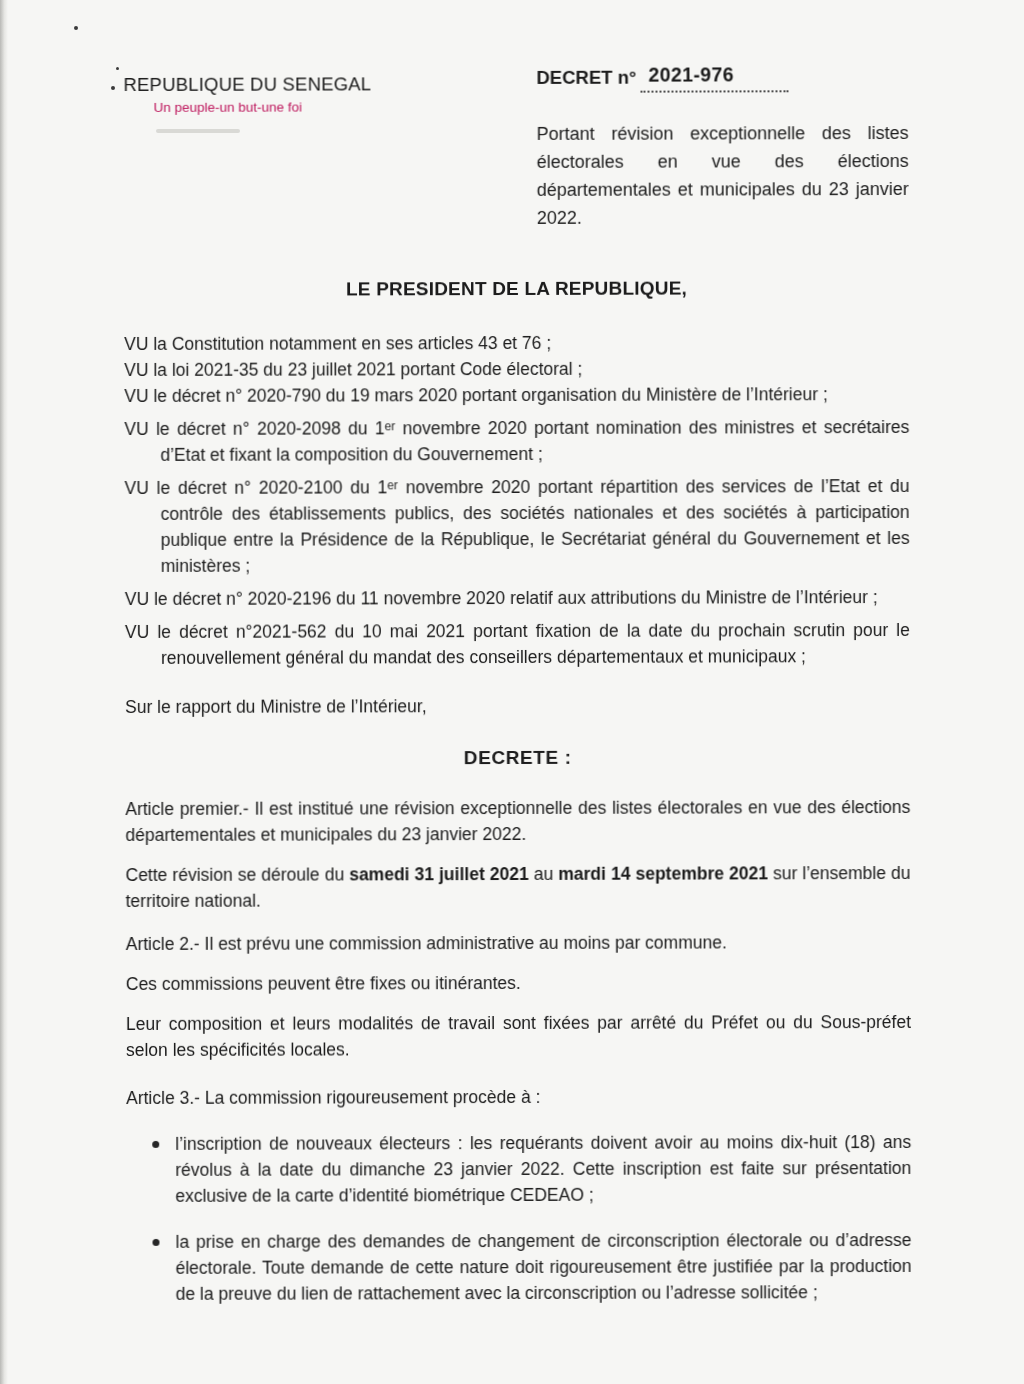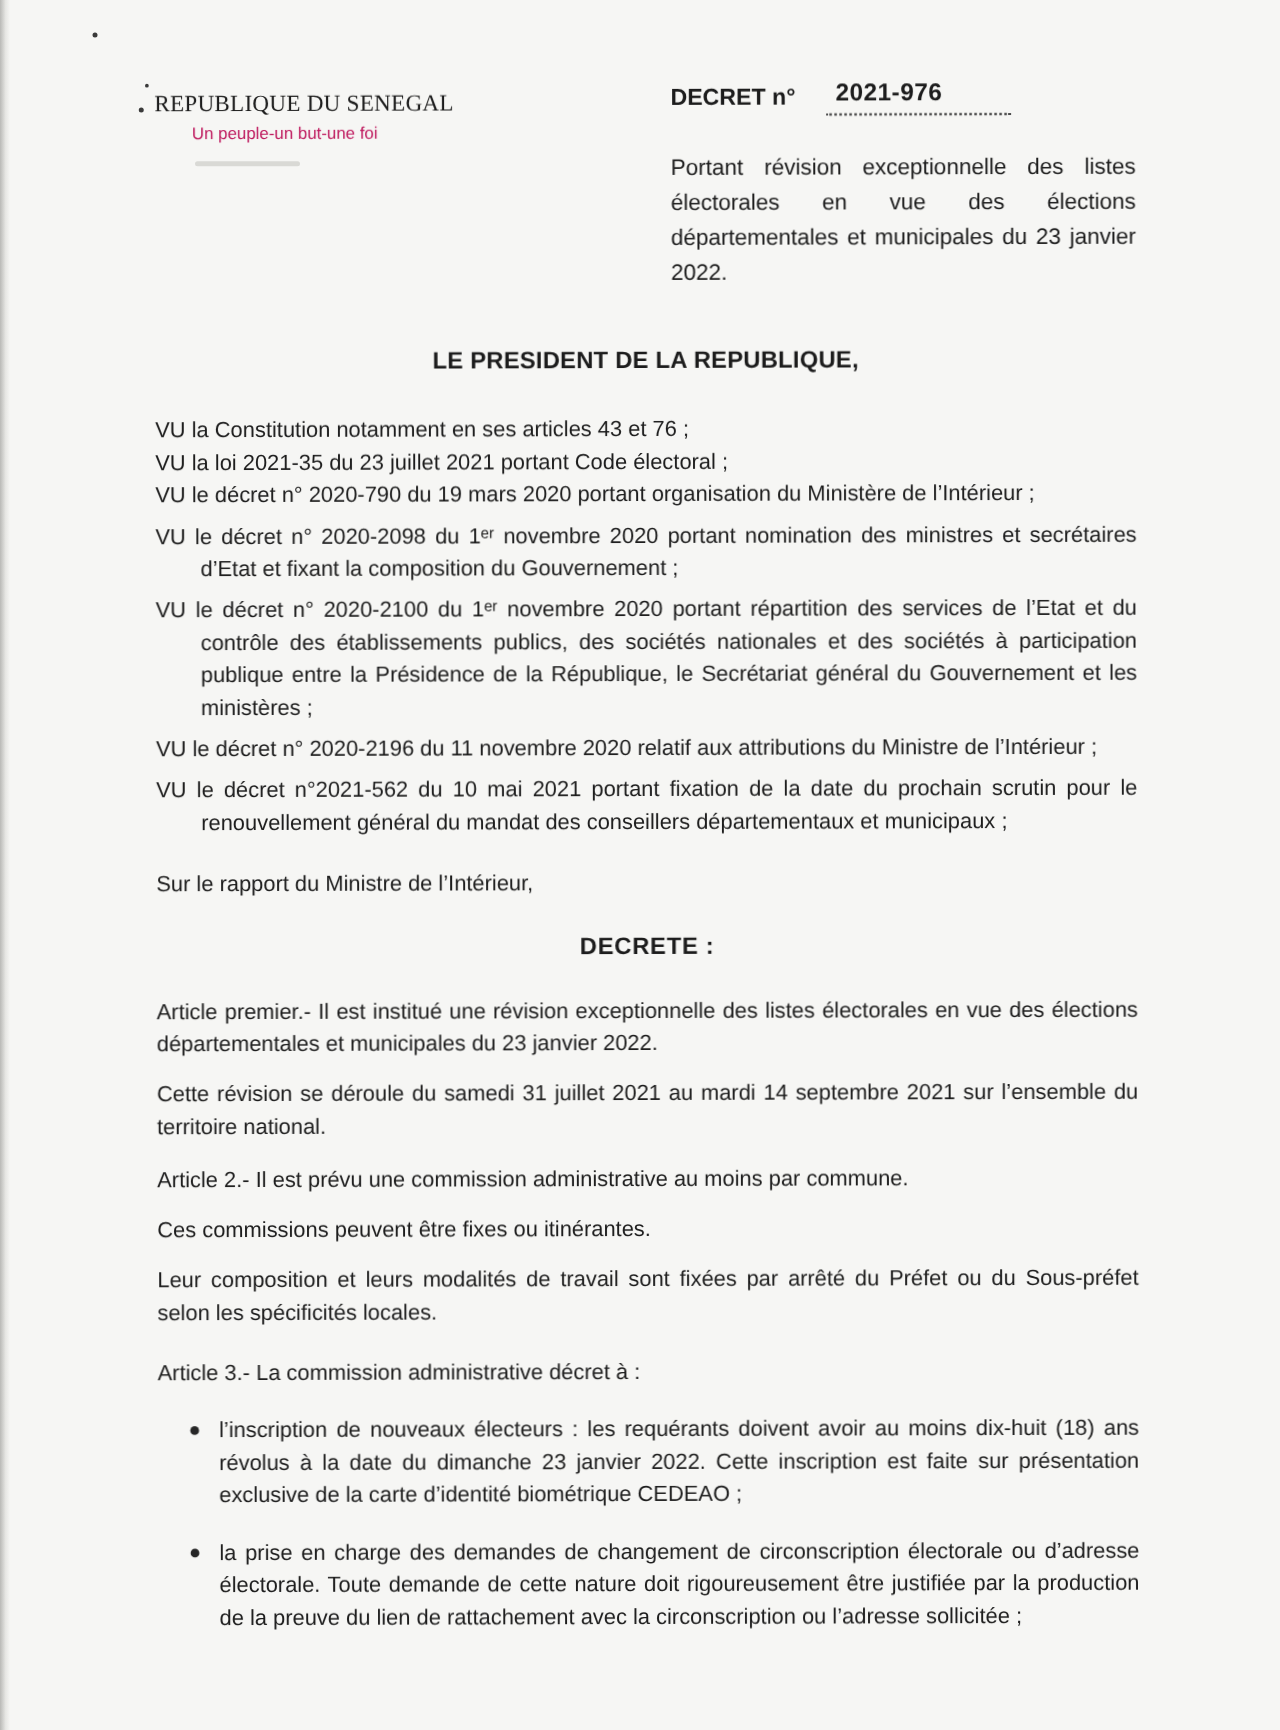--- a/index.html
+++ b/index.html
@@ -25,27 +25,27 @@
   }
   .page{
     position:relative;
     padding:64px 114px 30px 125px;
     transform:rotate(-0.15deg);
     filter:blur(0.24px);
   }
   
   .header{display:flex;justify-content:space-between;align-items:flex-start;}
   .h-left{padding-top:9px;}
-  .republic{font-size:18.5px;letter-spacing:0.2px;white-space:nowrap;font-family:Liberation Serif, serif;}
+  .republic{font-size:18.5px;letter-spacing:0.2px;white-space:nowrap;}
   .motto{font-size:13.5px;margin:4px 0 0 30px;color:#be185d;white-space:nowrap;}
   .h-right{width:372px;flex:0 0 auto;}
   .decree-line{display:flex;align-items:center;}
   .decree-label{font-size:18.5px;font-weight:bold;white-space:nowrap;padding-bottom:2px;}
   .decree-number-box{
-    display:inline-block;margin-left:24px;
+    display:inline-block;margin-left:4px;
     border-bottom:2.5px dotted #4c4c4c;
     padding:0 54px 4px 8px;
   }
   .decree-number{font-size:19.5px;font-weight:bold;letter-spacing:0.4px;}
   .subject{margin-top:27px;font-size:18px;line-height:28px;text-align:justify;}
   
   .title{text-align:center;font-weight:bold;font-size:19px;margin-top:46px;letter-spacing:0.2px;}
   
   .visas{margin-top:30px;font-size:17.5px;line-height:26px;}
   .visa{padding-left:36px;text-indent:-36px;text-align:justify;}
@@ -53,21 +53,21 @@
   .report{margin-top:26px;font-size:17.5px;}
   .decrete{text-align:center;font-weight:bold;font-size:19px;margin-top:30px;letter-spacing:0.6px;}
   
   .para{font-size:17.5px;line-height:26px;text-align:justify;}
   .mt-art1{margin-top:26px;}
   .mt-period{margin-top:14px;}
   .mt-art2{margin-top:17px;}
   .mt-p{margin-top:14px;}
   .mt-art3{margin-top:22px;}
   .lbl{font-weight:normal;}
-  .bold{font-weight:normal;margin-top:35px;}
+  .bold{font-weight:bold;margin-top:35px;}
   
   .bullets{margin-top:4px;}
   .bullet{display:flex;margin-top:20px;font-size:17.5px;line-height:26px;}
   .bullet .dot{
     flex:0 0 auto;width:7px;height:7px;border-radius:50%;background:#262626;
     margin:10px 16px 0 26px;
   }
   .bullet .btext{flex:1;text-align:justify;}
 </style>
 </head>
@@ -114,21 +114,21 @@
   <div class="para mt-art1"><span class="lbl">Article premier.-</span><span> Il est institué une révision exceptionnelle des listes électorales en vue des élections départementales et municipales du 23 janvier 2022.</span></div>
 
   <div class="para mt-period"><span>Cette révision se déroule du </span><span class="bold">samedi 31 juillet 2021</span><span> au </span><span class="bold">mardi 14 septembre 2021</span><span> sur l’ensemble du territoire national.</span></div>
 
   <div class="para mt-art2"><span class="lbl">Article 2.-</span><span> Il est prévu une commission administrative au moins par commune.</span></div>
 
   <div class="para mt-p">Ces commissions peuvent être fixes ou itinérantes.</div>
 
   <div class="para mt-p">Leur composition et leurs modalités de travail sont fixées par arrêté du Préfet ou du Sous-préfet selon les spécificités locales.</div>
 
-  <div class="para mt-art3"><span class="lbl">Article 3.-</span><span> La commission administrative décret à :</span></div>
+  <div class="para mt-art3"><span class="lbl">Article 3.-</span><span> La commission rigoureusement procède à :</span></div>
 
   <div class="bullets">
     <div class="bullet">
       <span class="dot"></span>
       <span class="btext">l’inscription de nouveaux électeurs : les requérants doivent avoir au moins dix-huit (18) ans révolus à la date du dimanche 23 janvier 2022. Cette inscription est faite sur présentation exclusive de la carte d’identité biométrique CEDEAO ;</span>
     </div>
     <div class="bullet">
       <span class="dot"></span>
       <span class="btext">la prise en charge des demandes de changement de circonscription électorale ou d’adresse électorale. Toute demande de cette nature doit rigoureusement être justifiée par la production de la preuve du lien de rattachement avec la circonscription ou l’adresse sollicitée ;</span>
     </div>

